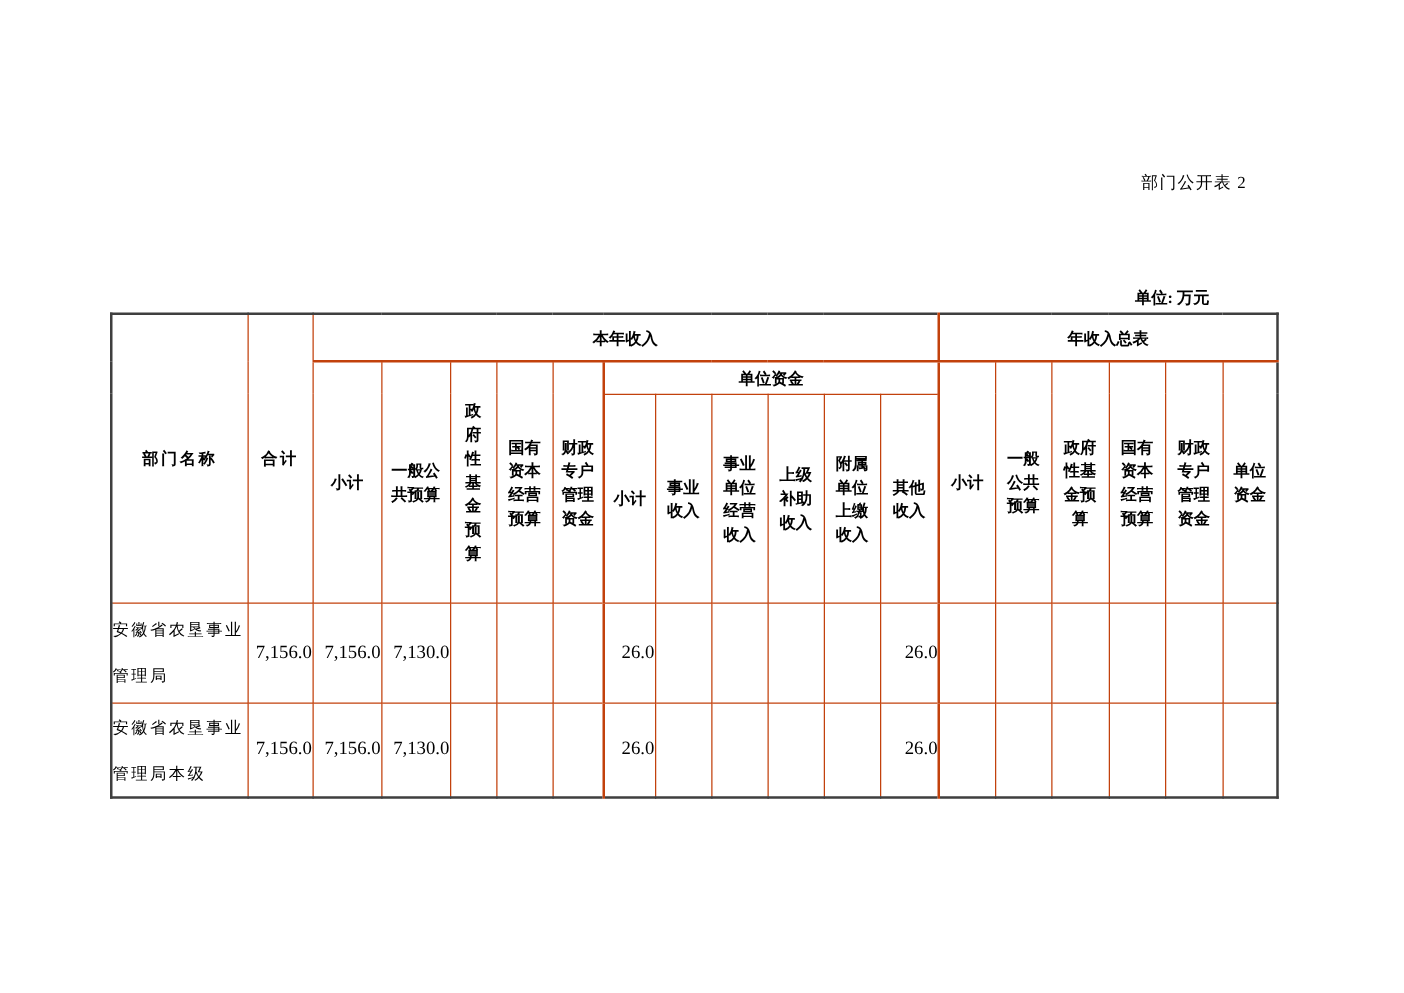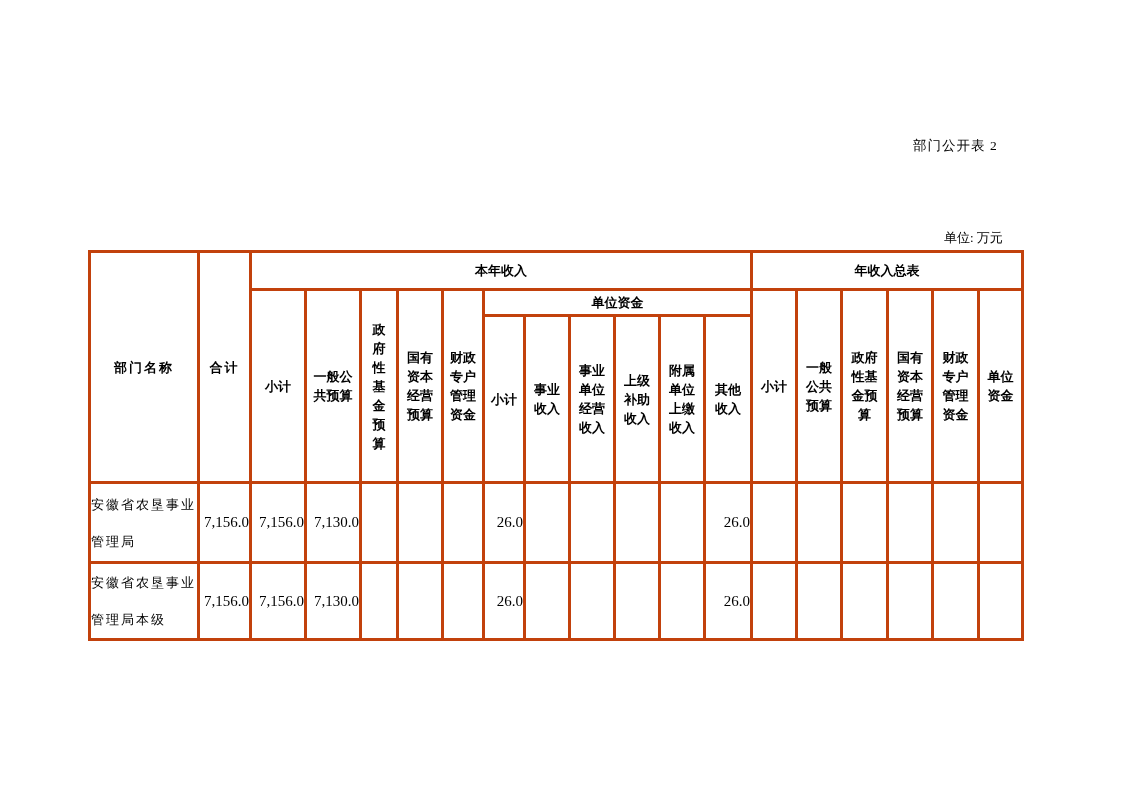--- a/index.html
+++ b/index.html
@@ -26,34 +26,35 @@
     width: 100%;
     margin: 0;
     text-align: center;
     font-size: 21px;
     font-weight: bold;
     letter-spacing: 0.5px;
   }
   .unit-note {
     position: absolute;
     top: 229px;
-    left: 944px;
-    font-size: 13px;
+    left: 908px;
+    font-size: 13px;
+    font-weight: bold;
   }
   table.income {
     position: absolute;
     left: 88px;
     top: 250px;
     width: 935px;
     border-collapse: collapse;
     table-layout: fixed;
     border: 2px solid #3f3f3f;
   }
   table.income th, table.income td {
-    border: 3px solid #c2410c;
+    border: 1px solid #c2410c;
     padding: 0;
     overflow: hidden;
   }
   table.income th {
     font-weight: bold;
     font-size: 13px;
     line-height: 19px;
     text-align: center;
     vertical-align: middle;
     white-space: pre-line;

